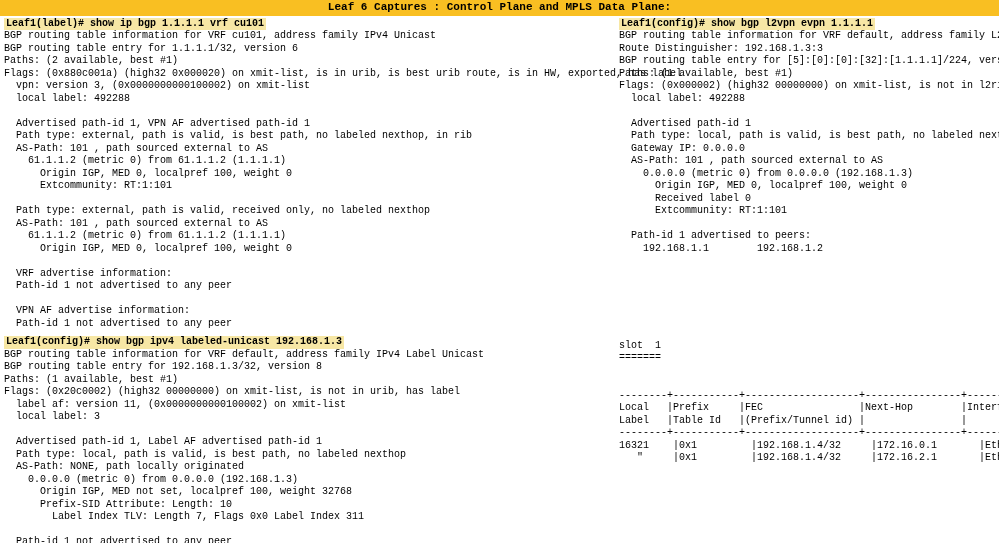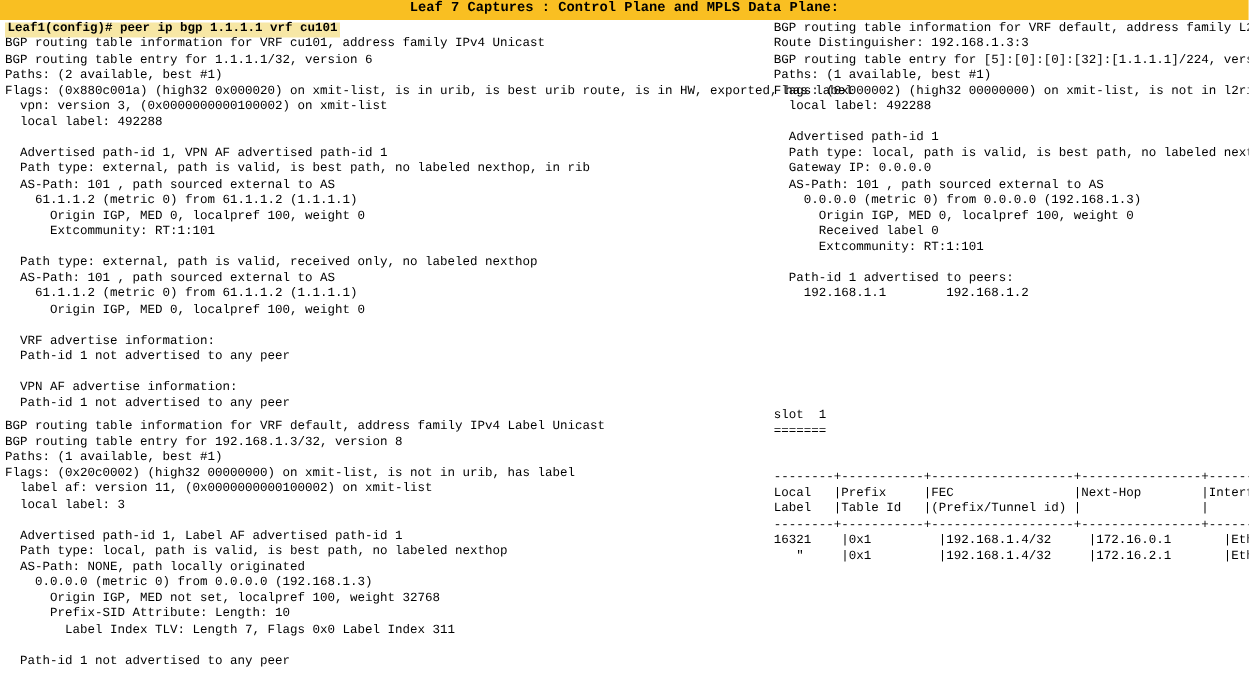--- a/index.html
+++ b/index.html
@@ -32,26 +32,26 @@
     display: inline-block;
     padding: 0 2px;
   }
   .blk { white-space: pre; }
   .sect { margin-bottom: 0; }
   .spacer { height: 6px; }
 </style>
 </head>
 <body>
 
-<div class="title-bar">Leaf 7 Captures : Control Plane  and MPLS Data Plane:</div>
+<div class="title-bar">Leaf 6 Captures : Control Plane  and MPLS Data Plane:</div>
 
 <div class="page">
   <div class="col-left">
     <div class="sect">
-      <span class="cmd-hl">Leaf1(config)# peer ip bgp 1.1.1.1 vrf cu101</span>
+      <span class="cmd-hl">Leaf1(label)# show ip bgp 1.1.1.1 vrf cu101</span>
       <div class="blk">BGP routing table information for VRF cu101, address family IPv4 Unicast
 BGP routing table entry for 1.1.1.1/32, version 6
 Paths: (2 available, best #1)
 Flags: (0x880c001a) (high32 0x000020) on xmit-list, is in urib, is best urib route, is in HW, exported, has label
   vpn: version 3, (0x0000000000100002) on xmit-list
   local label: 492288
 
   Advertised path-id 1, VPN AF advertised path-id 1
   Path type: external, path is valid, is best path, no labeled nexthop, in rib
   AS-Path: 101 , path sourced external to AS
@@ -65,20 +65,21 @@
       Origin IGP, MED 0, localpref 100, weight 0
 
   VRF advertise information:
   Path-id 1 not advertised to any peer
 
   VPN AF advertise information:
   Path-id 1 not advertised to any peer</div>
     </div>
     <div class="spacer"></div>
     <div class="sect">
+      <span class="cmd-hl">Leaf1(config)# show bgp ipv4  labeled-unicast 192.168.1.3</span>
       <div class="blk">BGP routing table information for VRF default, address family IPv4 Label Unicast
 BGP routing table entry for 192.168.1.3/32, version 8
 Paths: (1 available, best #1)
 Flags: (0x20c0002) (high32 00000000) on xmit-list, is not in urib, has label
   label af: version 11, (0x0000000000100002) on xmit-list
   local label: 3
 
   Advertised path-id 1, Label AF advertised path-id 1
   Path type: local, path is valid, is best path, no labeled nexthop
   AS-Path: NONE, path locally originated
@@ -89,20 +90,21 @@
 
   Path-id 1 not advertised to any peer
 
   Label AF advertisement
   Path-id 1 advertised to peers:
     172.16.0.1         172.16.2.1</div>
     </div>
   </div>
   <div class="col-right">
     <div class="sect">
+      <span class="cmd-hl">Leaf1(config)# show bgp l2vpn evpn 1.1.1.1</span>
       <div class="blk">BGP routing table information for VRF default, address family L2VPN EVPN
 Route Distinguisher: 192.168.1.3:3
 BGP routing table entry for [5]:[0]:[0]:[32]:[1.1.1.1]/224, version 6
 Paths: (1 available, best #1)
 Flags: (0x000002) (high32 00000000) on xmit-list, is not in l2rib/evpn, has label
   local label: 492288
 
   Advertised path-id 1
   Path type: local, path is valid, is best path, no labeled nexthop
   Gateway IP: 0.0.0.0

